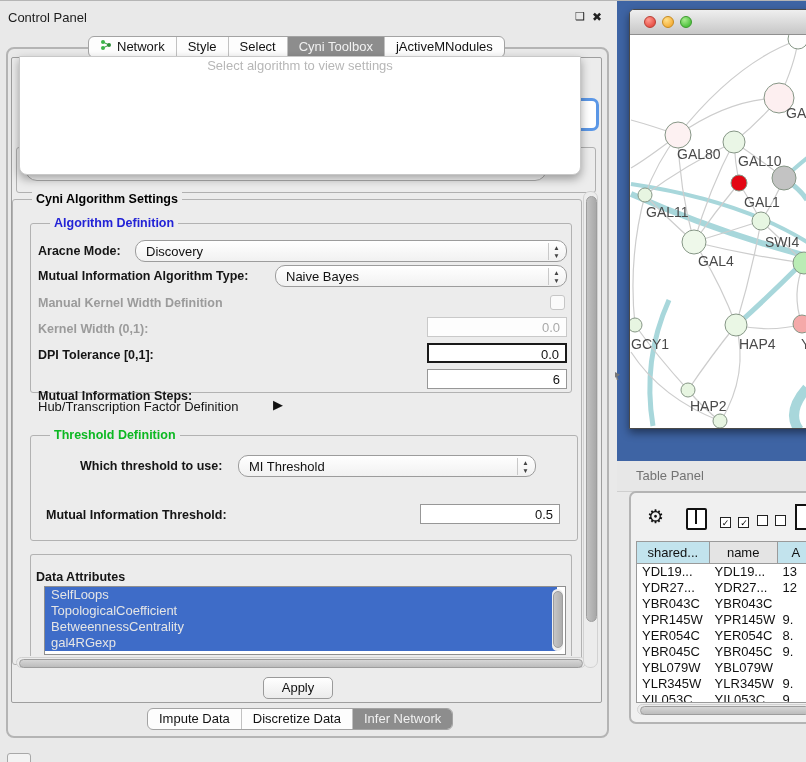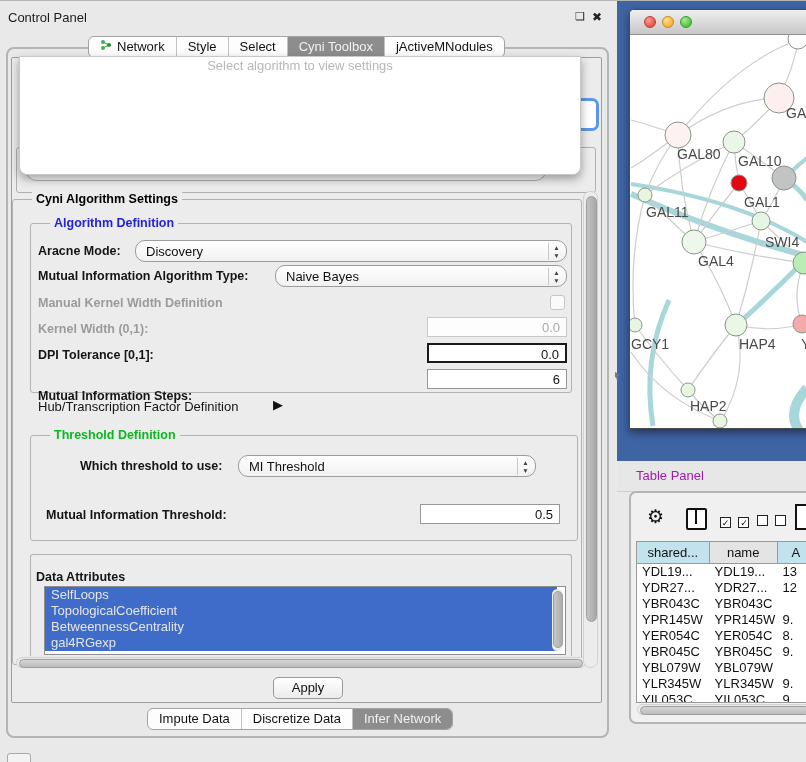--- a/index.html
+++ b/index.html
@@ -167,21 +167,21 @@
   </div>
 
   <div class="scroll-v" style="left:16px;top:656px;width:570px;height:11px;">
     <div class="thumb" style="left:2px;top:1px;width:562px;height:7px;background:linear-gradient(#d6d6d6,#bcbcbc);"></div>
   </div>
 
   <div class="scroll-v" style="left:583px;top:190px;width:15px;height:477px;">
     <div class="thumb" style="left:2px;top:4px;width:9px;height:424px;background:linear-gradient(90deg,#c2c2c2,#a8a8a8);"></div>
   </div>
 
-  <div class="btn" style="left:273px;top:676px;width:68px;height:20px;line-height:20px;">Apply</div>
+  <div class="btn" style="left:263px;top:676px;width:68px;height:20px;line-height:20px;">Apply</div>
 
   <div class="seg" id="bottom-tabs" style="left:147px;top:707px;">
       <div class="tab">
         <span>Impute Data</span>
       </div>
       <div class="tab">
         <span>Discretize Data</span>
       </div>
       <div class="tab sel">
         <span>Infer Network</span>
@@ -258,21 +258,21 @@
         <text x="738" y="347" font-size="14" fill="#4a4a4a" font-family="&quot;Liberation Sans&quot;,sans-serif">HAP4</text>
         <circle cx="801" cy="322" r="9" fill="#f5a9a9" stroke="#869686" stroke-width="1"></circle>
         <text x="800" y="347" font-size="14" fill="#4a4a4a" font-family="&quot;Liberation Sans&quot;,sans-serif">Y</text>
         <circle cx="687" cy="388" r="7" fill="#e7f5e1" stroke="#869686" stroke-width="1"></circle>
         <text x="689" y="409" font-size="14" fill="#4a4a4a" font-family="&quot;Liberation Sans&quot;,sans-serif">HAP2</text>
         <circle cx="719" cy="419" r="7" fill="#e7f5e1" stroke="#869686" stroke-width="1"></circle>
       </svg>
   </div>
 
   <div class="abs" style="left:617px;top:460px;width:189px;height:30px;background:#e7e7e7;border-bottom:1px solid #cfcfcf;">
-    <div style="position:absolute;left:19px;top:7px;font-size:13px;color:#a21caf;">Table Panel</div>
+    <div style="position:absolute;left:19px;top:7px;font-size:13px;color:#737373;">Table Panel</div>
   </div>
 
   <div class="abs" style="left:629px;top:490px;width:183px;height:229px;border:2px solid #b4b4b4;border-radius:7px;background:#f0f0f0;overflow:hidden;">
 
     <div class="tp-icon" style="left:16px;top:12px;font-size:19px;">⚙</div>
     <div class="abs" style="left:55px;top:15px;width:17px;height:18px;border:2px solid #111;border-radius:2px;background:#fff;">
       <div style="position:absolute;left:7px;top:0;width:2px;height:14px;background:#111;"></div>
     </div>
     <div class="abs" style="left:89px;top:19px;">
       <span style="display:inline-block;width:11px;height:11px;border:1.5px solid #222;font-size:9px;line-height:10px;text-align:center;background:#fff;box-sizing:border-box;">✓</span>

